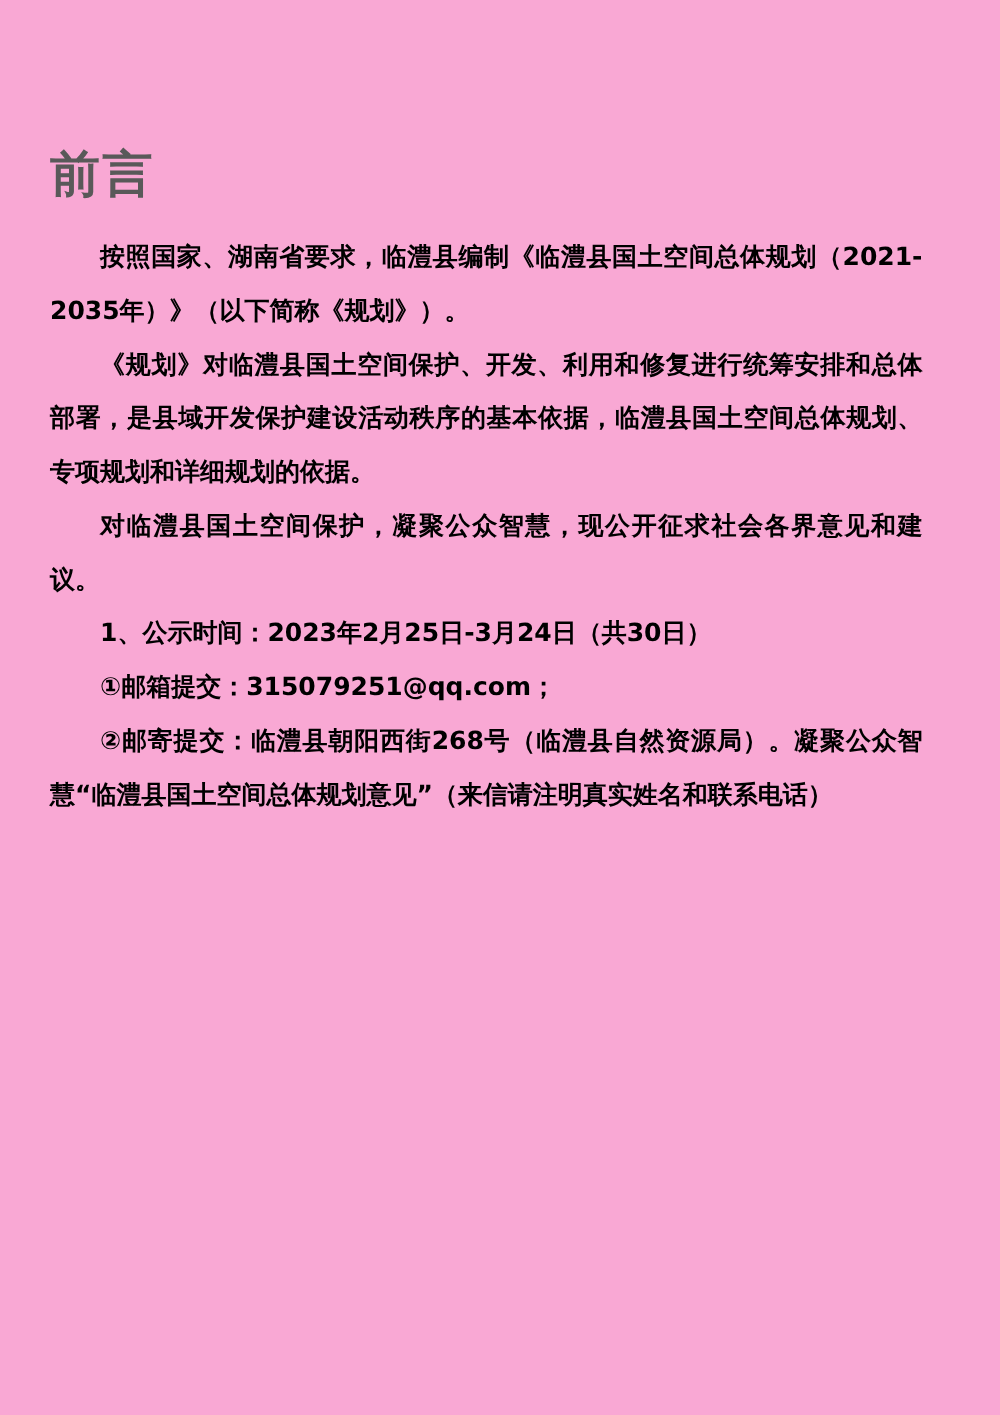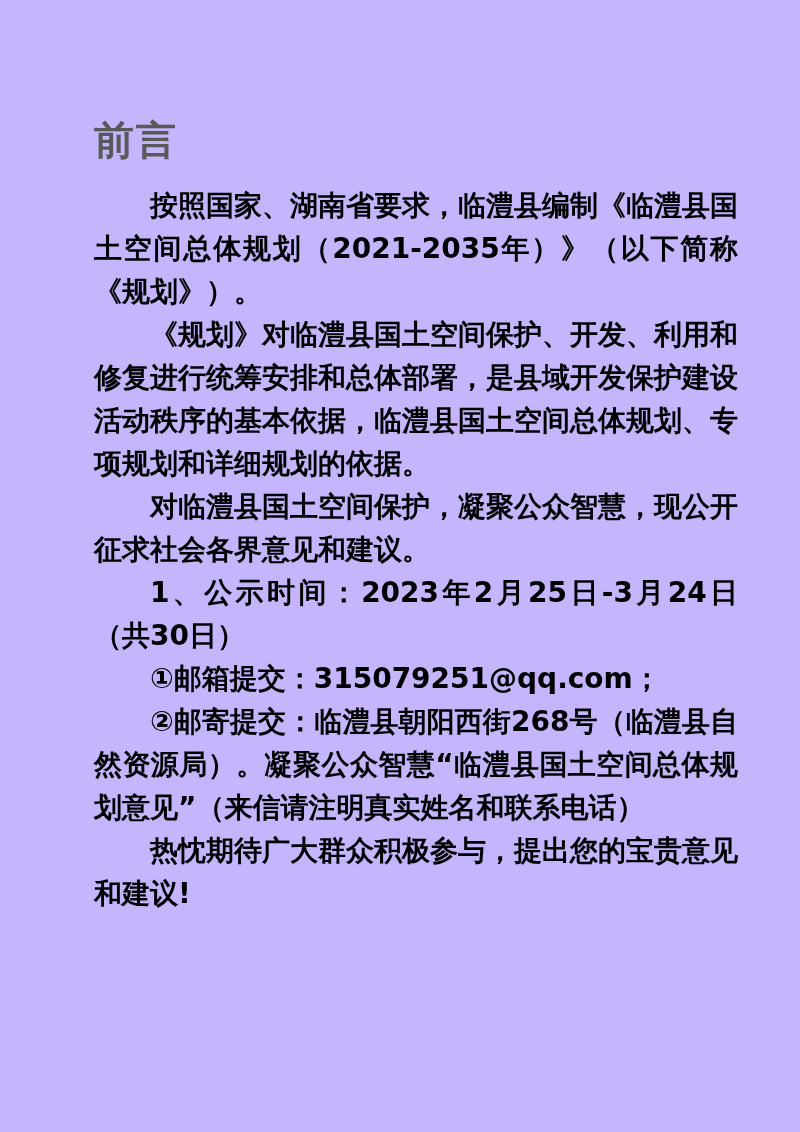--- a/index.html
+++ b/index.html
@@ -12,33 +12,33 @@
     height: 1132px;
     font-family: "DejaVu Sans", "Liberation Sans", sans-serif;
     color: #000000;
     position: relative;
     overflow: hidden;
   }
   .page {
     box-sizing: border-box;
     width: 800px;
     height: 1132px;
-    padding: 118px 62px 0 94px;
-    background: #c4b5fd;
+    padding: 118px 62px 0 40px;
+    background: #f9a8d4;
   }
   .doc-title {
     font-size: 40px;
     font-weight: bold;
     color: #595959;
     letter-spacing: 2px;
     line-height: 1.1;
     margin: 0 0 22px 0;
   }
   .body-block {
-    font-size: 28px;
+    font-size: 20px;
     font-weight: bold;
     line-height: 43px;
     color: #000000;
     letter-spacing: 0px;
     text-align: justify;
     text-justify: inter-ideograph;
   }
   .para {
     margin: 0;
     text-indent: 2em;
@@ -49,15 +49,14 @@
 
 <div class="page">
   <h1 class="doc-title">前言</h1>
   <div class="body-block">
     <p class="para">按照国家、湖南省要求，临澧县编制《临澧县国土空间总体规划（2021-2035年）》（以下简称《规划》）。</p>
     <p class="para">《规划》对临澧县国土空间保护、开发、利用和修复进行统筹安排和总体部署，是县域开发保护建设活动秩序的基本依据，临澧县国土空间总体规划、专项规划和详细规划的依据。</p>
     <p class="para">对临澧县国土空间保护，凝聚公众智慧，现公开征求社会各界意见和建议。</p>
     <p class="para">1、公示时间：2023年2月25日-3月24日（共30日）</p>
     <p class="para">①邮箱提交：315079251@qq.com；</p>
     <p class="para">②邮寄提交：临澧县朝阳西街268号（临澧县自然资源局）。凝聚公众智慧“临澧县国土空间总体规划意见”（来信请注明真实姓名和联系电话）</p>
-    <p class="para">热忱期待广大群众积极参与，提出您的宝贵意见和建议!</p>
   </div>
 </div>
 
 </body></html>

